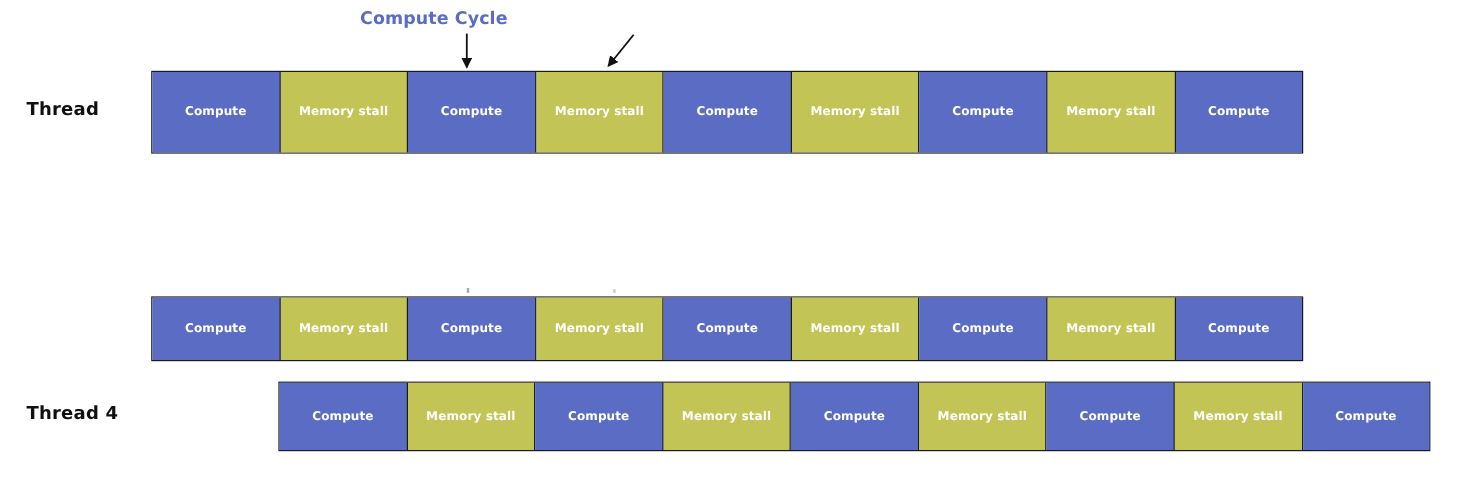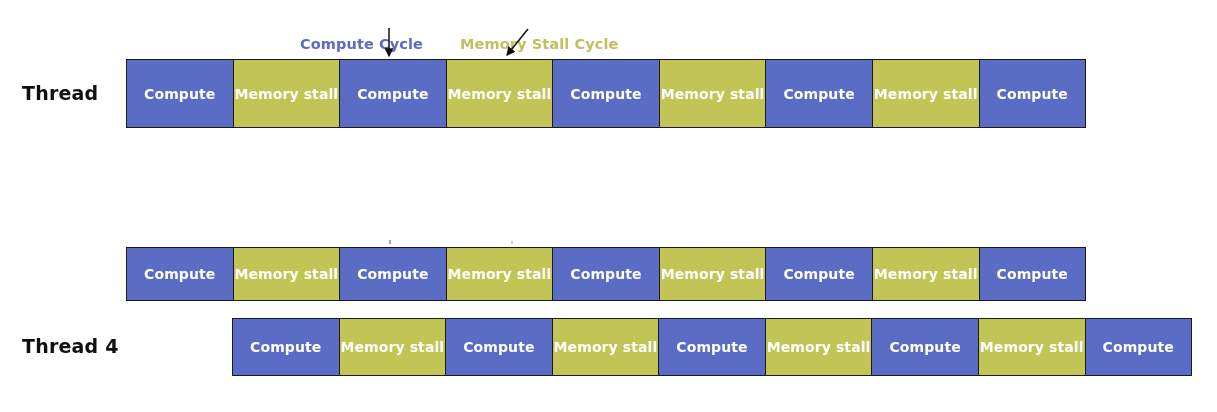--- a/index.html
+++ b/index.html
@@ -23,21 +23,20 @@
     height: 412px;
   }
 
   
   .legend-label {
     position: absolute;
     font-size: 14.5px;
     font-weight: bold;
     letter-spacing: 0.1px;
     white-space: nowrap;
-    margin-top: 28px;
   }
   #legend-compute {
     left: 300px;
     top: 8px;
     color: #5a6cc4;
   }
   #legend-stall {
     left: 460px;
     top: 8px;
     color: #c2bf5e;
@@ -48,21 +47,21 @@
     left: 0;
     top: 0;
     width: 1217px;
     height: 412px;
     pointer-events: none;
   }
 
   
   .row-label {
     position: absolute;
-    font-size: 19px;
+    font-size: 15px;
     font-weight: bold;
     color: #101010;
     letter-spacing: 0.2px;
     white-space: nowrap;
   }
   #label-thread {
     left: 22px;
     top: 82px;
   }
   #label-thread-1 {
@@ -101,21 +100,21 @@
     height: 58px;
   }
 
   .block {
     flex: 1 1 0;
     display: flex;
     align-items: center;
     justify-content: center;
     box-sizing: border-box;
     border-right: 1.2px solid #1a1a1a;
-    font-size: 14px;
+    font-size: 10px;
     font-weight: bold;
     color: #ffffff;
     letter-spacing: 0.1px;
     white-space: nowrap;
     overflow: hidden;
   }
   .block:last-child {
     border-right: none;
   }
   .block.compute {
@@ -137,21 +136,20 @@
   #tick-a { left: 389px; top: 240px; }
   #tick-b { left: 511px; top: 241px; height: 3px; opacity: 0.45; }
 </style>
 </head>
 <body>
 
 <div class="canvas">
 
   <div class="legend-label" id="legend-compute">Compute Cycle</div>
 
-  <div class="legend-label" id="legend-stall">Memory Stall Cycle</div>
 
   <svg class="arrow-svg" viewBox="0 0 1217 412" xmlns="http://www.w3.org/2000/svg">
     <defs>
       <marker id="arrowhead" markerWidth="7" markerHeight="7" refX="5.2" refY="3" orient="auto">
         <path d="M0,0 L6,3 L0,6 z" fill="#111111"></path>
       </marker>
     </defs>
     <line x1="389" y1="28" x2="389" y2="56" stroke="#111111" stroke-width="1.5" marker-end="url(#arrowhead)"></line>
     <line x1="528" y1="29" x2="507" y2="55" stroke="#111111" stroke-width="1.5" marker-end="url(#arrowhead)"></line>
   </svg>

